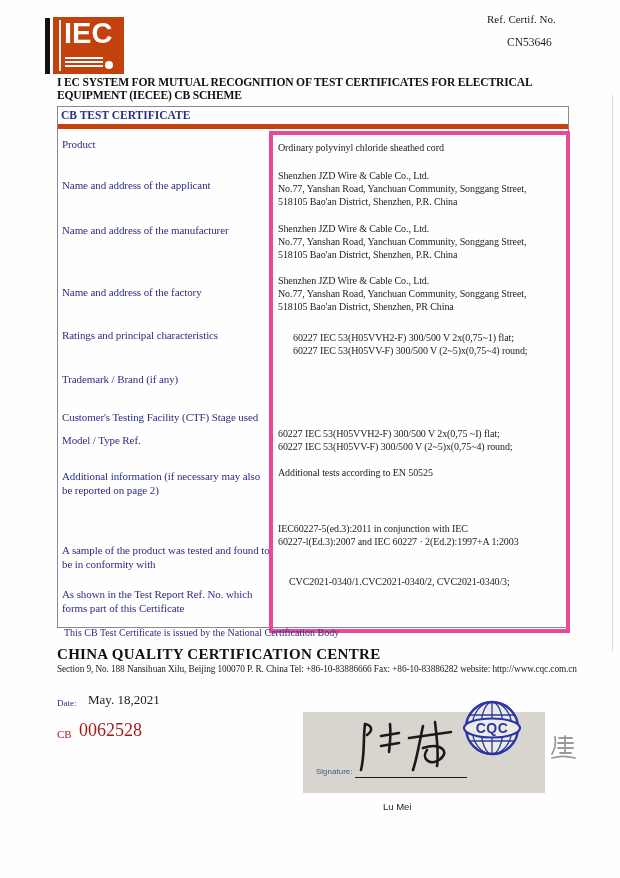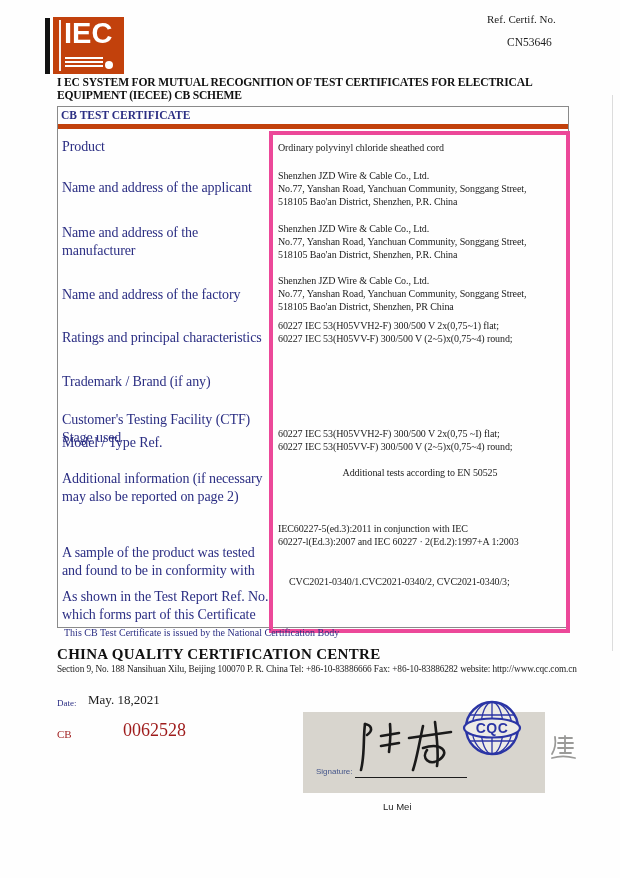--- a/index.html
+++ b/index.html
@@ -20,36 +20,36 @@
   .scheme-title{position:absolute;left:57px;top:76px;width:516px;font-size:11.6px;font-weight:bold;
                 line-height:1.16;color:#111111;letter-spacing:-0.2px;}
 
   
   .cert-table{position:absolute;left:57px;top:106px;width:510px;height:520px;
               border:1px solid #8a8a8a;background:transparent;}
   .cert-header{height:17px;border-bottom:5px solid #c2410c;color:#2b2e83;font-weight:bold;
                font-size:11.5px;padding-left:3px;line-height:17px;}
   .value-box{position:absolute;left:211px;top:24px;width:293px;height:494px;border:4px solid #ec4899;}
 
-  .lbl{position:absolute;left:4px;width:210px;color:#2b2e83;font-size:14px;line-height:1.25;
+  .lbl{position:absolute;left:4px;width:210px;color:#2b2e83;font-size:11px;line-height:1.25;
        letter-spacing:-0.1px;}
   .note-line{position:absolute;left:4px;width:230px;color:#2b2e83;font-size:9px;}
   .note-italic{font-style:italic;font-size:7.8px;}
   .val{position:absolute;left:5px;width:284px;color:#1c1c1c;font-size:10px;line-height:13px;
        white-space:pre-line;letter-spacing:-0.1px;}
 
   
   .issued-by{position:absolute;left:64px;top:627px;font-size:10px;color:#2b2e83;}
   .org-name{position:absolute;left:57px;top:646px;font-size:15px;font-weight:bold;color:#111111;
             letter-spacing:0.3px;}
   .org-address{position:absolute;left:57px;top:664px;font-size:9.3px;color:#1c1c1c;letter-spacing:-0.1px;}
   .date-label{position:absolute;left:57px;top:698px;font-size:9px;color:#2b2e83;}
   .date-value{position:absolute;left:88px;top:692px;font-size:13px;color:#1c1c1c;}
   .cb-label{position:absolute;left:57px;top:728px;font-size:11px;color:#9e1b1b;}
-  .cb-number{position:absolute;left:79px;top:720px;font-size:18px;color:#9e1b1b;margin-left:44px;}
+  .cb-number{position:absolute;left:79px;top:720px;font-size:18px;color:#9e1b1b;}
 
   .signature-panel{position:absolute;left:303px;top:712px;width:242px;height:81px;background:#d8d5ce;}
   .signature-label{position:absolute;left:13px;top:55px;font-family:"Liberation Sans",sans-serif;
                    font-size:8px;color:#45568a;}
   .signature-line{position:absolute;left:52px;top:65px;width:112px;border-top:1.6px solid #1c1c1c;}
   .signatory-name{position:absolute;left:80px;top:67px;font-family:"Liberation Sans",sans-serif;
                   font-size:9.5px;color:#1c1c1c;margin-top:22px;}
   .signature-script{position:absolute;left:48px;top:2px;}
   .cqc-logo{position:absolute;left:461px;top:698px;}
   .stamp{position:absolute;left:550px;top:735px;}
@@ -95,25 +95,25 @@
       <div class="val" style="top:6px;">Ordinary polyvinyl chloride sheathed cord</div>
       <div class="val" style="top:34px;">Shenzhen JZD Wire &amp; Cable Co., Ltd.
 No.77, Yanshan Road, Yanchuan Community, Songgang Street,
 518105 Bao'an District, Shenzhen, P.R. China</div>
       <div class="val" style="top:87px;">Shenzhen JZD Wire &amp; Cable Co., Ltd.
 No.77, Yanshan Road, Yanchuan Community, Songgang Street,
 518105 Bao'an District, Shenzhen, P.R. China</div>
       <div class="val" style="top:139px;">Shenzhen JZD Wire &amp; Cable Co., Ltd.
 No.77, Yanshan Road, Yanchuan Community, Songgang Street,
 518105 Bao'an District, Shenzhen, PR China</div>
-      <div class="val" style="top:184px;">60227 IEC 53(H05VVH2-F) 300/500 V 2x(0,75~1) flat;
+      <div class="val" style="top:196px;margin-left:15px;">60227 IEC 53(H05VVH2-F) 300/500 V 2x(0,75~1) flat;
 60227 IEC 53(H05VV-F) 300/500 V (2~5)x(0,75~4) round;</div>
       <div class="val" style="top:292px;">60227 IEC 53(H05VVH2-F) 300/500 V 2x(0,75 ~I) flat;
 60227 IEC 53(H05VV-F) 300/500 V (2~5)x(0,75~4) round;</div>
-      <div class="val" style="top:331px;text-align:center;">Additional tests according to EN 50525</div>
+      <div class="val" style="top:331px;">Additional tests according to EN 50525</div>
       <div class="val" style="top:387px;">IEC60227-5(ed.3):2011 in conjunction with IEC
 60227-l(Ed.3):2007 and IEC 60227 · 2(Ed.2):1997+A 1:2003</div>
       <div class="val" style="top:440px;left:16px;">CVC2021-0340/1.CVC2021-0340/2, CVC2021-0340/3;</div>
     </div>
   </div>
 
   <div class="issued-by">This CB Test Certificate is issued by the National Certification Body</div>
   <div class="org-name">CHINA QUALITY CERTIFICATION CENTRE</div>
   <div class="org-address">Section 9, No. 188 Nansihuan Xilu, Beijing 100070 P. R. China Tel: +86-10-83886666 Fax: +86-10-83886282 website: http://www.cqc.com.cn</div>
 

